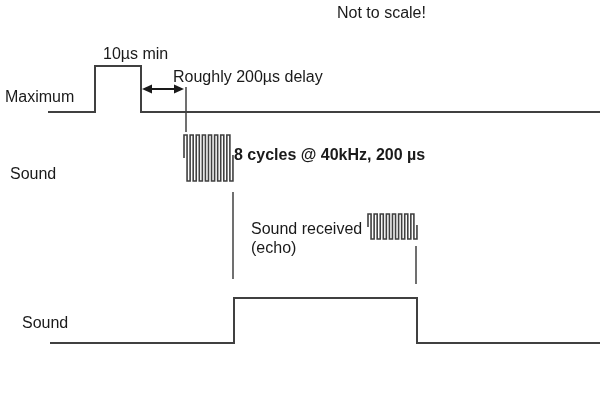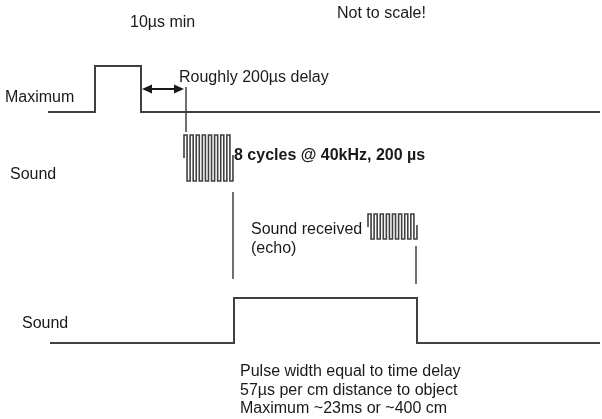--- a/index.html
+++ b/index.html
@@ -22,23 +22,23 @@
   }
   .lbl {
     position: absolute;
     color: #1a1a1a;
     font-size: 16px;
     line-height: 19px;
     white-space: nowrap;
     letter-spacing: 0px;
   }
   .lbl-not-to-scale   { left: 337px; top: 3px; }
-  .lbl-pulse-min      { left: 103px; top: 12px; margin-left: 27px; }
+  .lbl-pulse-min      { left: 103px; top: 44px; }
   .lbl-trigger        { left: 5px;   top: 87px; }
-  .lbl-delay          { left: 179px; top: 67px; }
+  .lbl-delay          { left: 173px; top: 67px; }
   .lbl-sound          { left: 10px;  top: 164px; }
   .lbl-cycles         { left: 234px; top: 145px; font-weight: bold; }
   .lbl-received       { left: 251px; top: 219px; }
   .lbl-echo           { left: 22px;  top: 313px; }
   .lbl-notes          { left: 240px; top: 362px; line-height: 18.5px; white-space: normal; width: 320px; }
 </style>
 </head>
 <body>
 
 <div id="diagram">
@@ -76,19 +76,14 @@
 
   <div class="lbl lbl-cycles">8 cycles @ 40kHz, 200 µs</div>
 
   <div class="lbl lbl-received">
     <div>Sound received</div>
     <div>(echo)</div>
   </div>
 
   <div class="lbl lbl-echo">Sound</div>
 
-  <div class="lbl lbl-notes">
-    <div>Pulse width equal to time delay</div>
-    <div>57µs per cm distance to object</div>
-    <div>Maximum ~23ms or ~400 cm</div>
-  </div>
 
 </div>
 
 </body></html>

